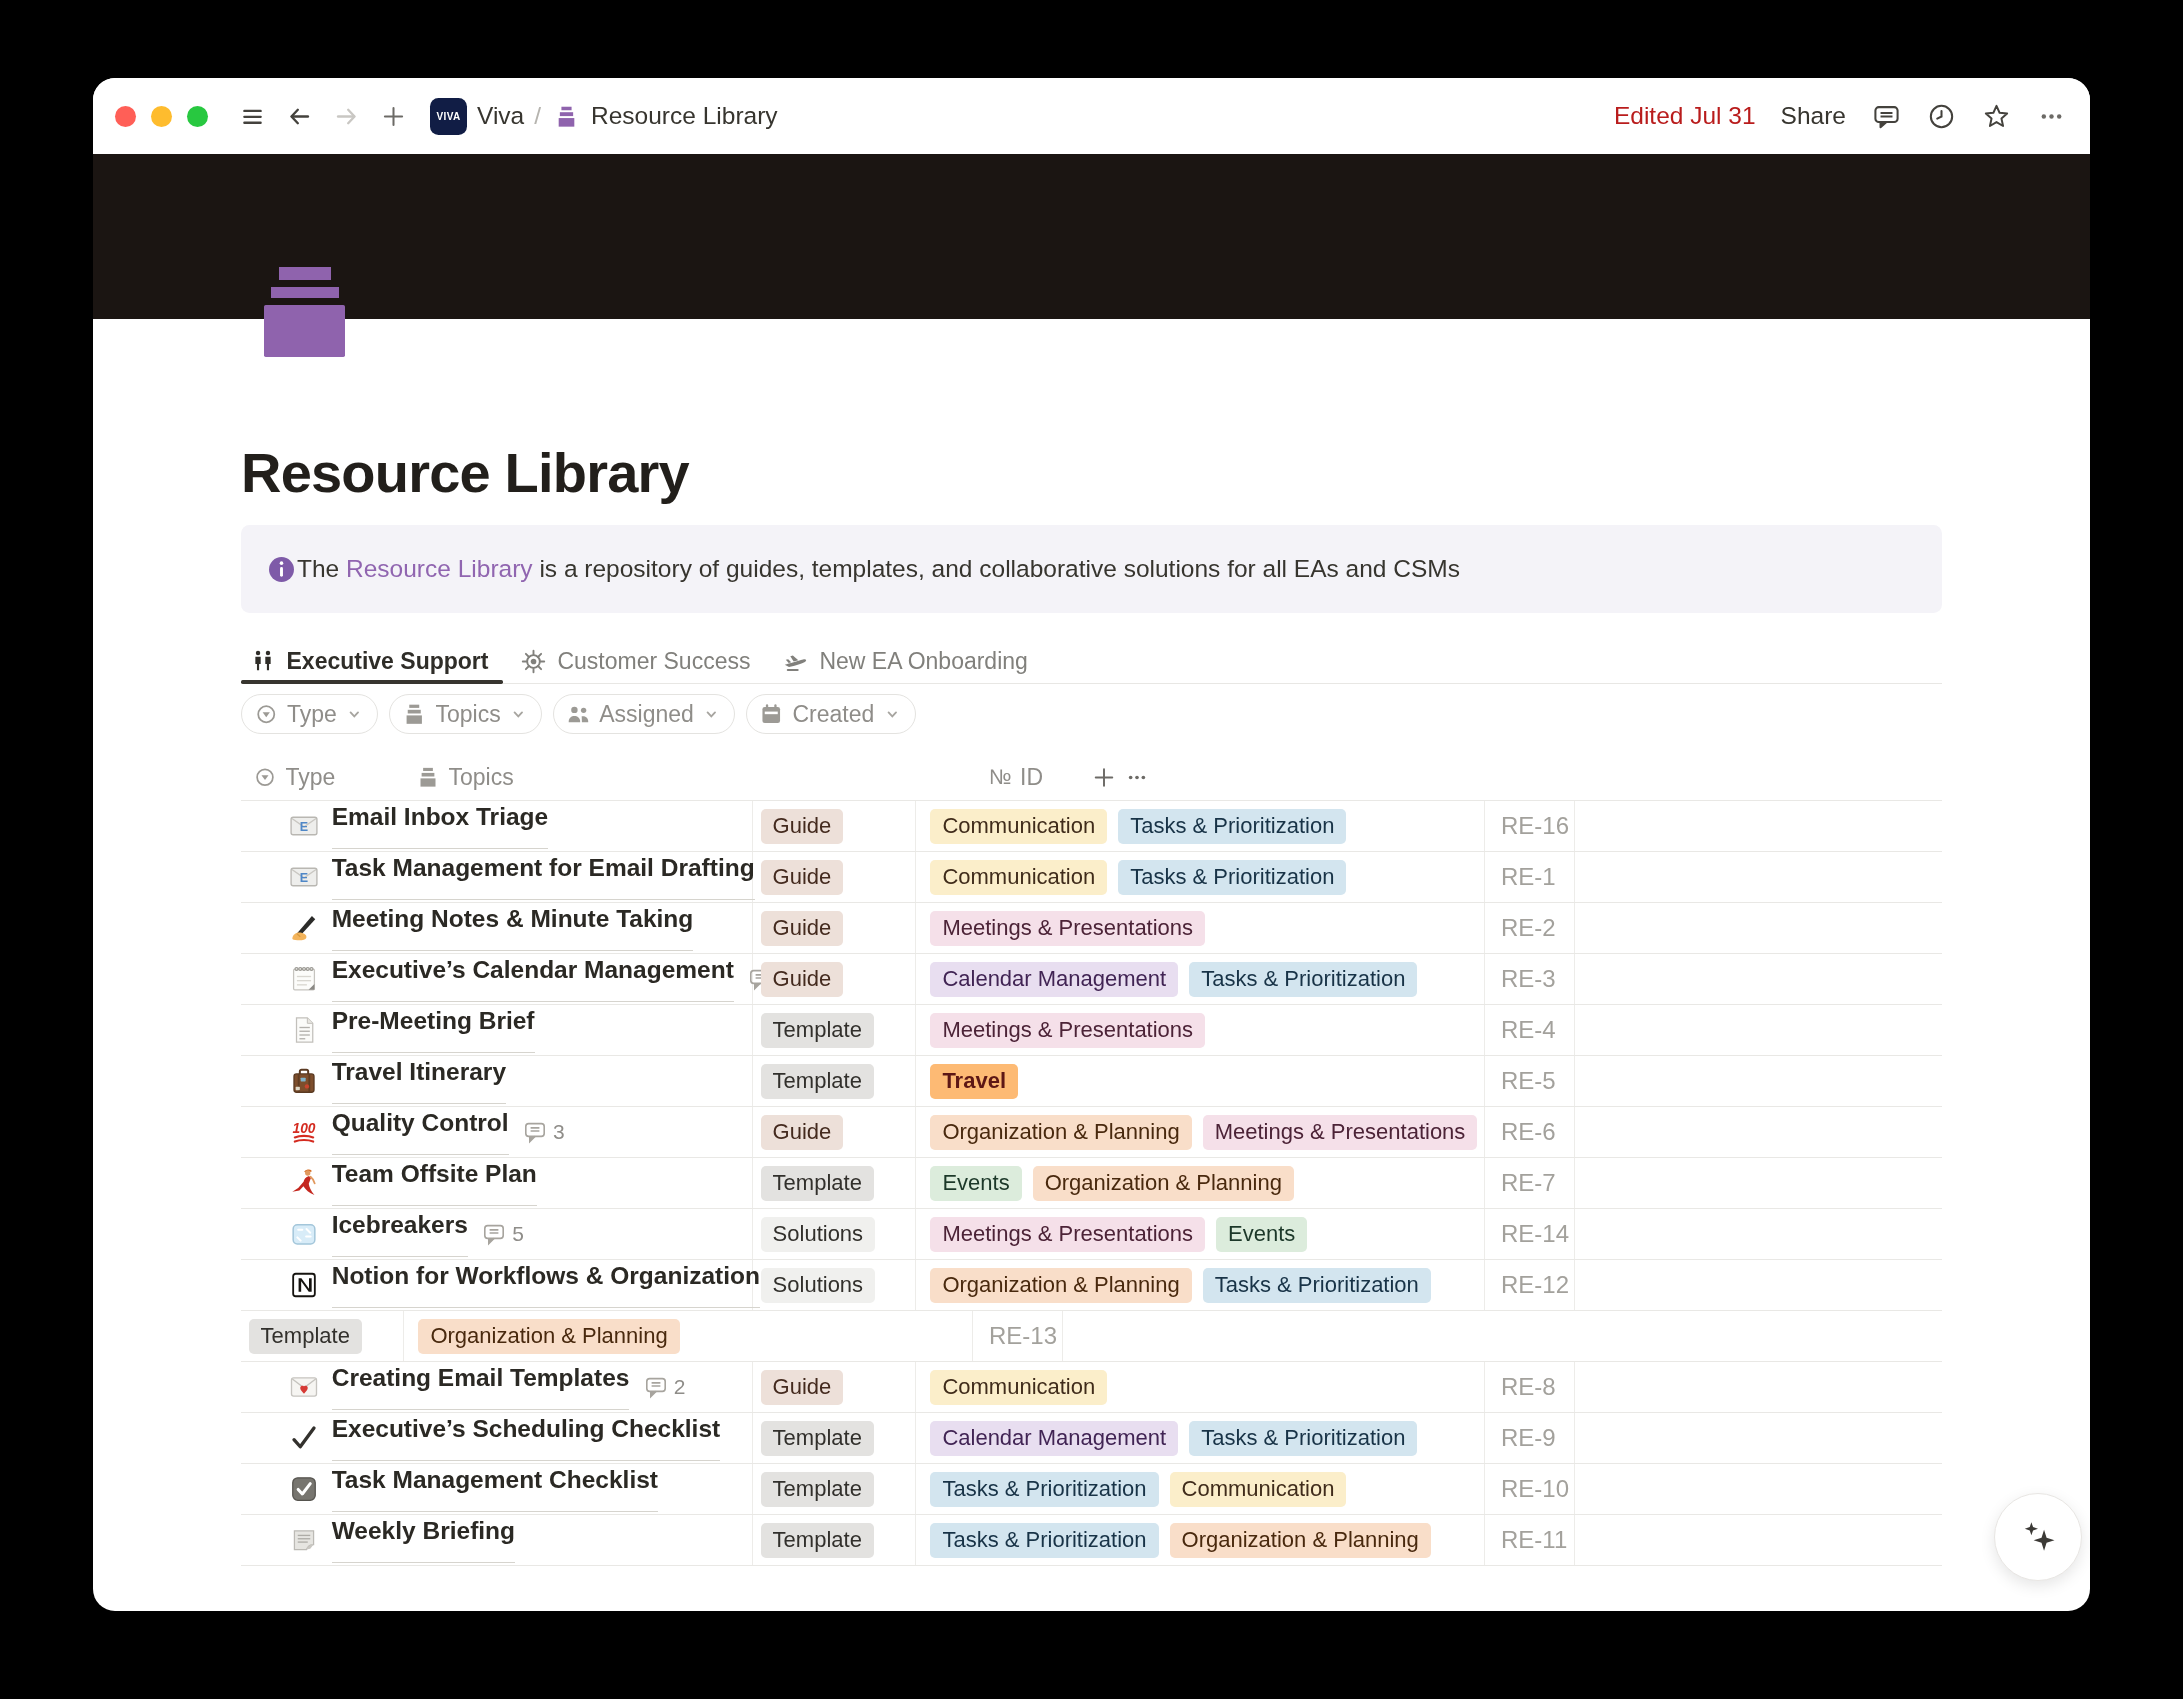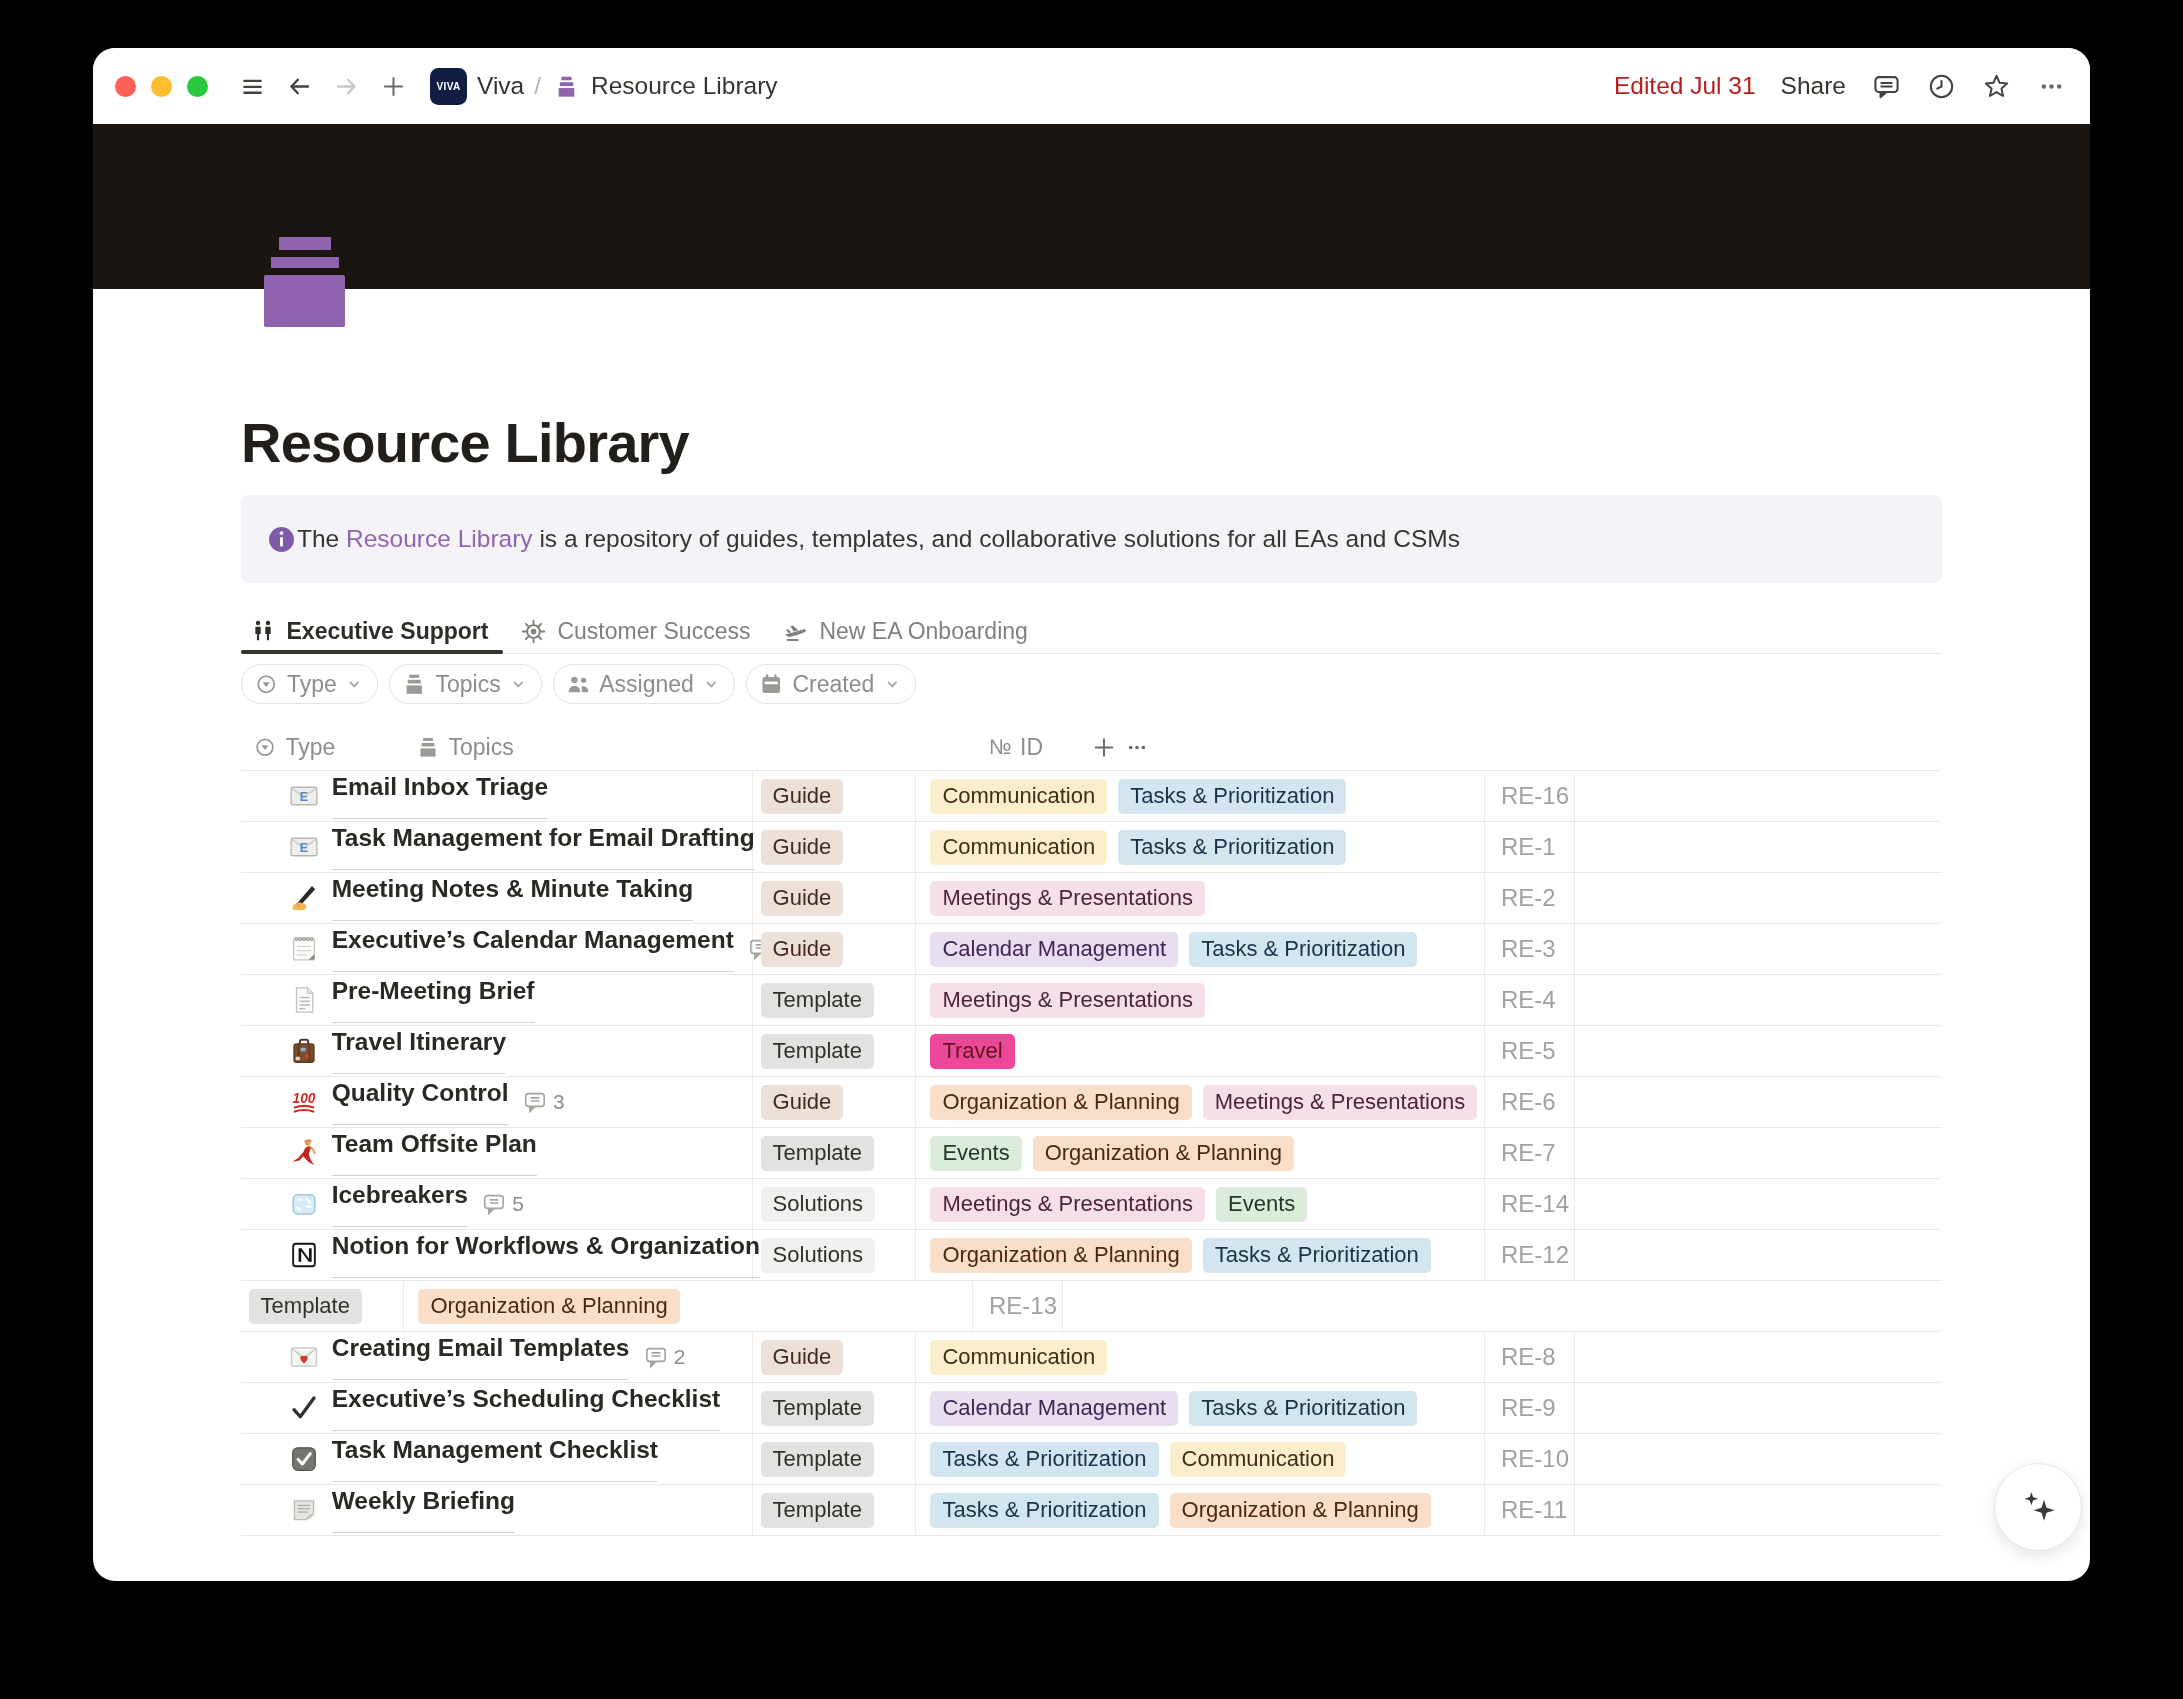--- a/index.html
+++ b/index.html
@@ -1,18 +1,18 @@
 <!DOCTYPE html>
 <html style="font-size:13.5px"><head>
 <meta charset="utf-8">
 <style>
   * { margin:0; padding:0; box-sizing:border-box; }
   html,body { width:2183px; height:1700px; background:#000; font-family:"Liberation Sans","DejaVu Sans",sans-serif; color:#2f2d28; }
   .stage { position:relative; width:2183px; height:1700px; overflow:hidden; }
-  .window { position:absolute; left:93px; top:48px; width:1997px; height:1533px; background:#fff; border-radius:22px; overflow:hidden; box-shadow:0 20px 68px rgba(0,0,0,.65); }
+  .window { position:absolute; left:93px; top:78px; width:1997px; height:1533px; background:#fff; border-radius:22px; overflow:hidden; box-shadow:0 20px 68px rgba(0,0,0,.65); }
 
   
   .topbar { position:absolute; left:0; top:0; width:100%; height:76px; background:#fff; display:flex; align-items:center; justify-content:space-between; padding:0 24px 0 22px; z-index:5; }
   .tb-left { display:flex; align-items:center; gap:17px; }
   .lights { display:flex; align-items:center; gap:15px; margin-right:12px; }
   .light { width:21px; height:21px; border-radius:50%; }
   .light.red { background:#ff5f57; } .light.yellow { background:#febc2e; } .light.green { background:#28c840; }
   .tb-icon { display:inline-flex; align-items:center; justify-content:center; width:30px; height:30px; }
   .crumb { display:flex; align-items:center; gap:10px; font-size:24.5px; color:#37352f; margin-left:5px; }
   .viva-logo { width:37px; height:37px; border-radius:8.5px; background:#111d45; color:#fff; display:flex; align-items:center; justify-content:center; font-size:10px; font-weight:bold; letter-spacing:0.4px; }
@@ -501,21 +501,21 @@
                     <rect x="8" y="25" width="5" height="4" rx="0.8" fill="#e0d9c8"></rect>
                   </svg>
                 </span>
       <span class="row-name">Travel Itinerary</span>
 
     </div>
     <div class="c c-type">
                 <span class="tag type-tag" style="background: rgb(227, 226, 224); color: rgb(50, 48, 44);">Template</span>
               </div>
     <div class="c c-topics">
-                <span class="tag" style="background: #ec4899; color: rgb(93, 23, 21);">Travel</span>
+                <span class="tag" style="background: #fdba74; color: rgb(93, 23, 21); font-weight: bold;">Travel</span>
               </div>
     <div class="c c-id">
                 <span class="id-val">RE-5</span>
               </div>
     <div class="c c-extra"></div>
   </div>
             <div class="row">
     <div class="c c-name">
       <span class="row-ico">
                   <svg width="30" height="30" viewBox="0 0 36 36">

